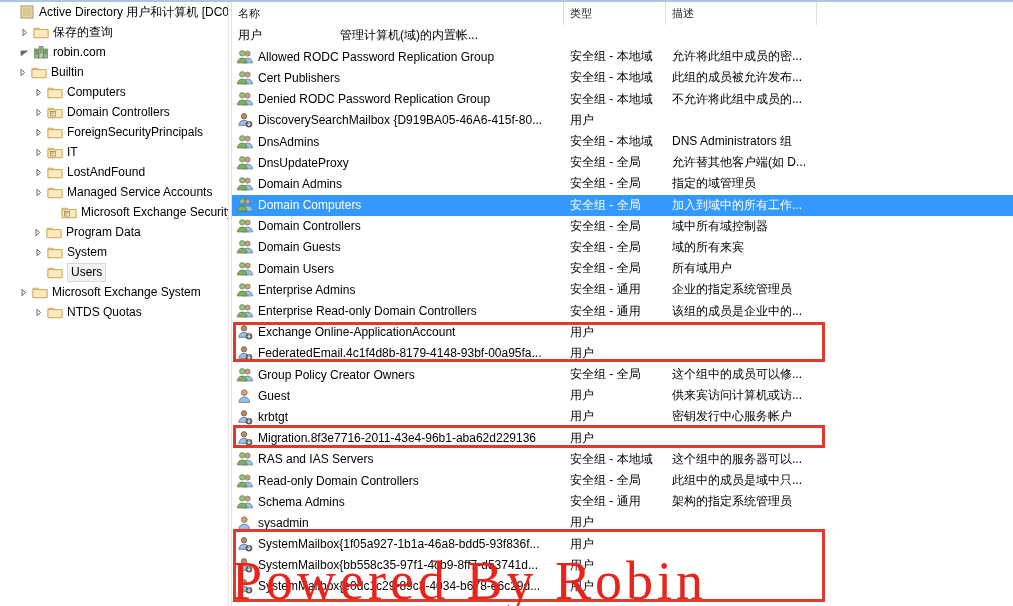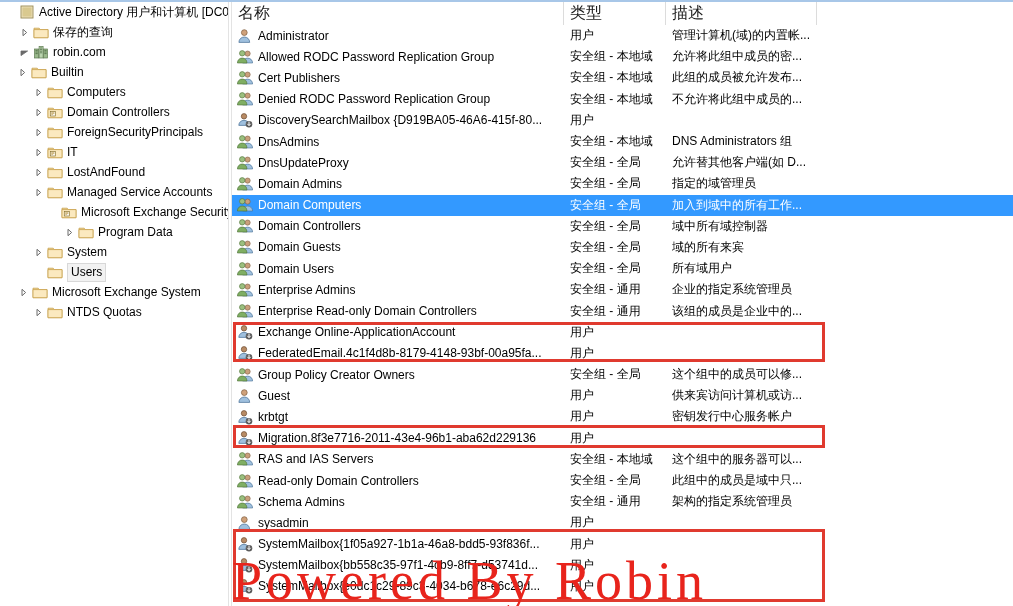--- a/index.html
+++ b/index.html
@@ -104,21 +104,21 @@
     height: 23px;
     background: #ffffff;
     border-bottom: 1px solid #d9d9d9;
     box-sizing: border-box;
   }
   .col-h {
     box-sizing: border-box;
     height: 23px;
     line-height: 22px;
     padding-left: 6px;
-    font-size: 16px;
+    font-size: 11px;
     color: #1a1a1a;
     border-right: 1px solid #dcdcdc;
     background: #ffffff;
     overflow: hidden;
     white-space: nowrap;
     cursor: pointer;
   }
   .col-h:last-child { border-right: none; }
   .c-name { width: 332px; }
   .c-type { width: 102px; }
@@ -338,21 +338,21 @@
         <span class="tree-ico">
           <svg width="16" height="16" viewBox="0 0 16 16">
             <path d="M1 4.2h5.2l1.2 1.4H15v8.1H1z" fill="#f5d89a" stroke="#c8a24e" stroke-width=".8"></path>
             <path d="M1 5.6h14v8.1H1z" fill="#fbe9bf" stroke="#c8a24e" stroke-width=".8"></path>
             <rect x="3.3" y="7.4" width="5" height="4.6" fill="#fff" stroke="#8a7330" stroke-width=".7"></rect>
             <path d="M4.2 8.4h3.2M4.2 9.5h3.2M4.2 10.6h2" stroke="#b08a2e" stroke-width=".6"></path>
           </svg>
         </span>
         <span class="tree-label">Microsoft Exchange Security</span>
       </div>
-      <div class="tree-node" style="padding-left: 29px; margin-left: 32px;">
+      <div class="tree-node" style="padding-left: 29px;">
         <span class="twisty">
           <svg width="9" height="9" viewBox="0 0 9 9">
             <path d="M3 1.3 6.6 4.5 3 7.7z" fill="none" stroke="#6a6a6a" stroke-width="1"></path>
           </svg>
         </span>
         <span class="tree-ico">
           <svg width="16" height="16" viewBox="0 0 16 16">
             <path d="M1 4.2h5.2l1.2 1.4H15v8.1H1z" fill="#f5d89a" stroke="#c8a24e" stroke-width=".8"></path>
             <path d="M1 5.6h14v8.1H1z" fill="#fbe9bf" stroke="#c8a24e" stroke-width=".8"></path>
           </svg>
@@ -417,29 +417,20 @@
 
   <div id="list-pane">
     <div id="col-header">
         <div class="col-h c-name">名称</div>
         <div class="col-h c-type">类型</div>
         <div class="col-h c-desc">描述</div>
         <div class="col-h c-pad"></div>
       </div>
     <div id="rows">
         <div class="row">
-          <div class="cell name">
-            <span class="li-ico">
-              <svg width="16" height="16" viewBox="0 0 16 16">
-                <circle cx="7.3" cy="4.6" r="2.9" fill="#cfa17a" stroke="#7d5b3e" stroke-width=".7"></circle>
-                <path d="M1.9 14.4c0-3.2 2.4-5.4 5.4-5.4s5.4 2.2 5.4 5.4z" fill="#9fc0de" stroke="#476e93" stroke-width=".7"></path>
-              </svg>
-            </span>
-            <span>Administrator</span>
-          </div>
           <div class="cell type">用户</div>
           <div class="cell desc">管理计算机(域)的内置帐...</div>
         </div>
         <div class="row">
           <div class="cell name">
             <span class="li-ico">
               <svg width="16" height="16" viewBox="0 0 16 16">
                 <circle cx="10.6" cy="4.6" r="2.6" fill="#c9a07c" stroke="#7d5b3e" stroke-width=".6"></circle>
                 <path d="M5.6 14c0-2.9 2.2-4.9 5-4.9s5 2 5 4.9z" fill="#9fc0de" stroke="#476e93" stroke-width=".6"></path>
                 <circle cx="5.2" cy="4.3" r="2.7" fill="#9bbf7f" stroke="#4e6e38" stroke-width=".6"></circle>

